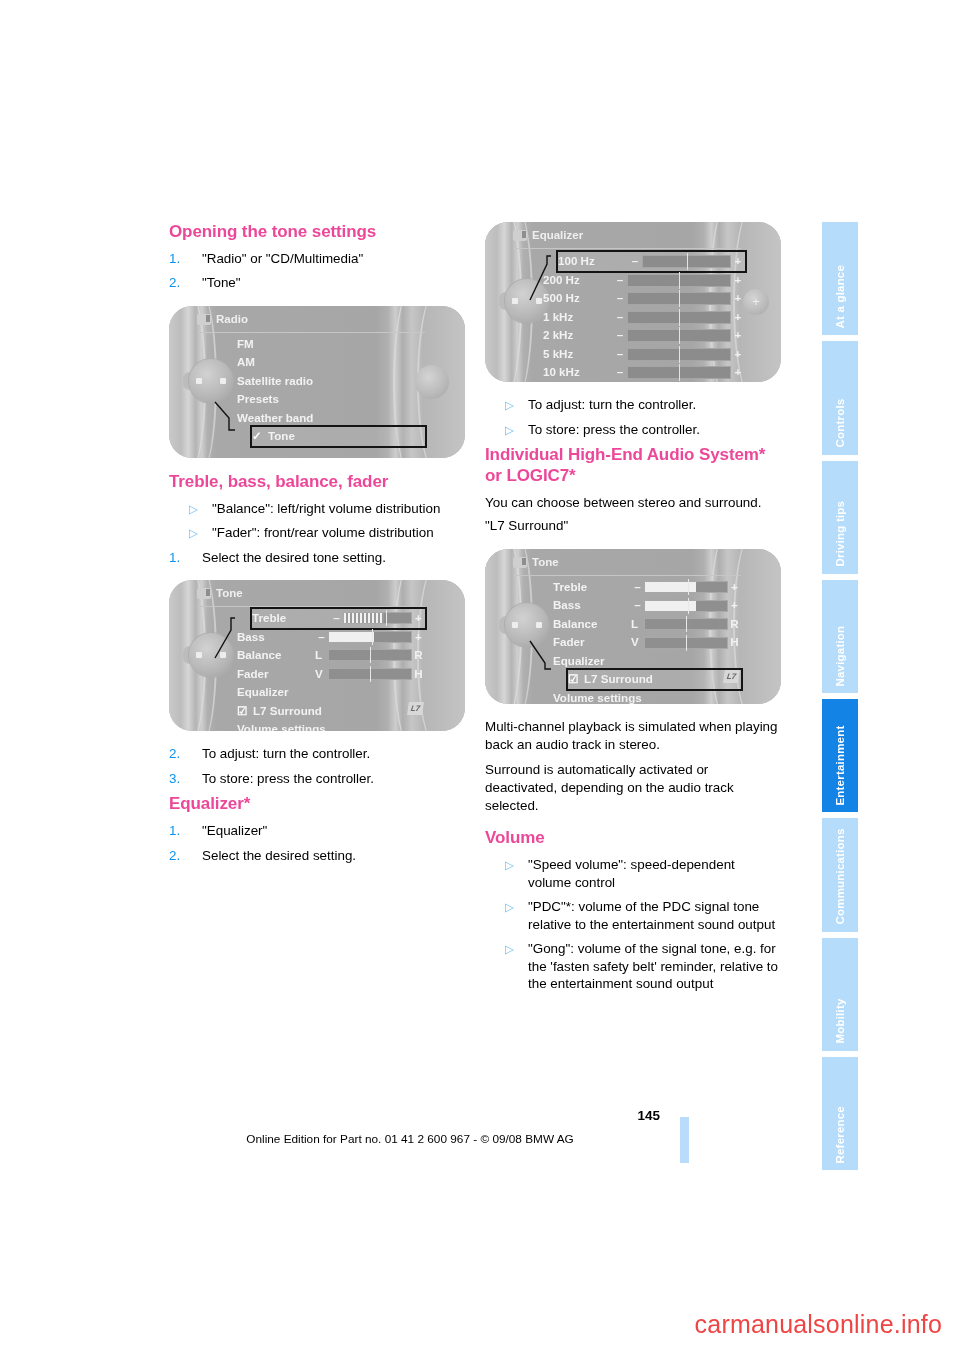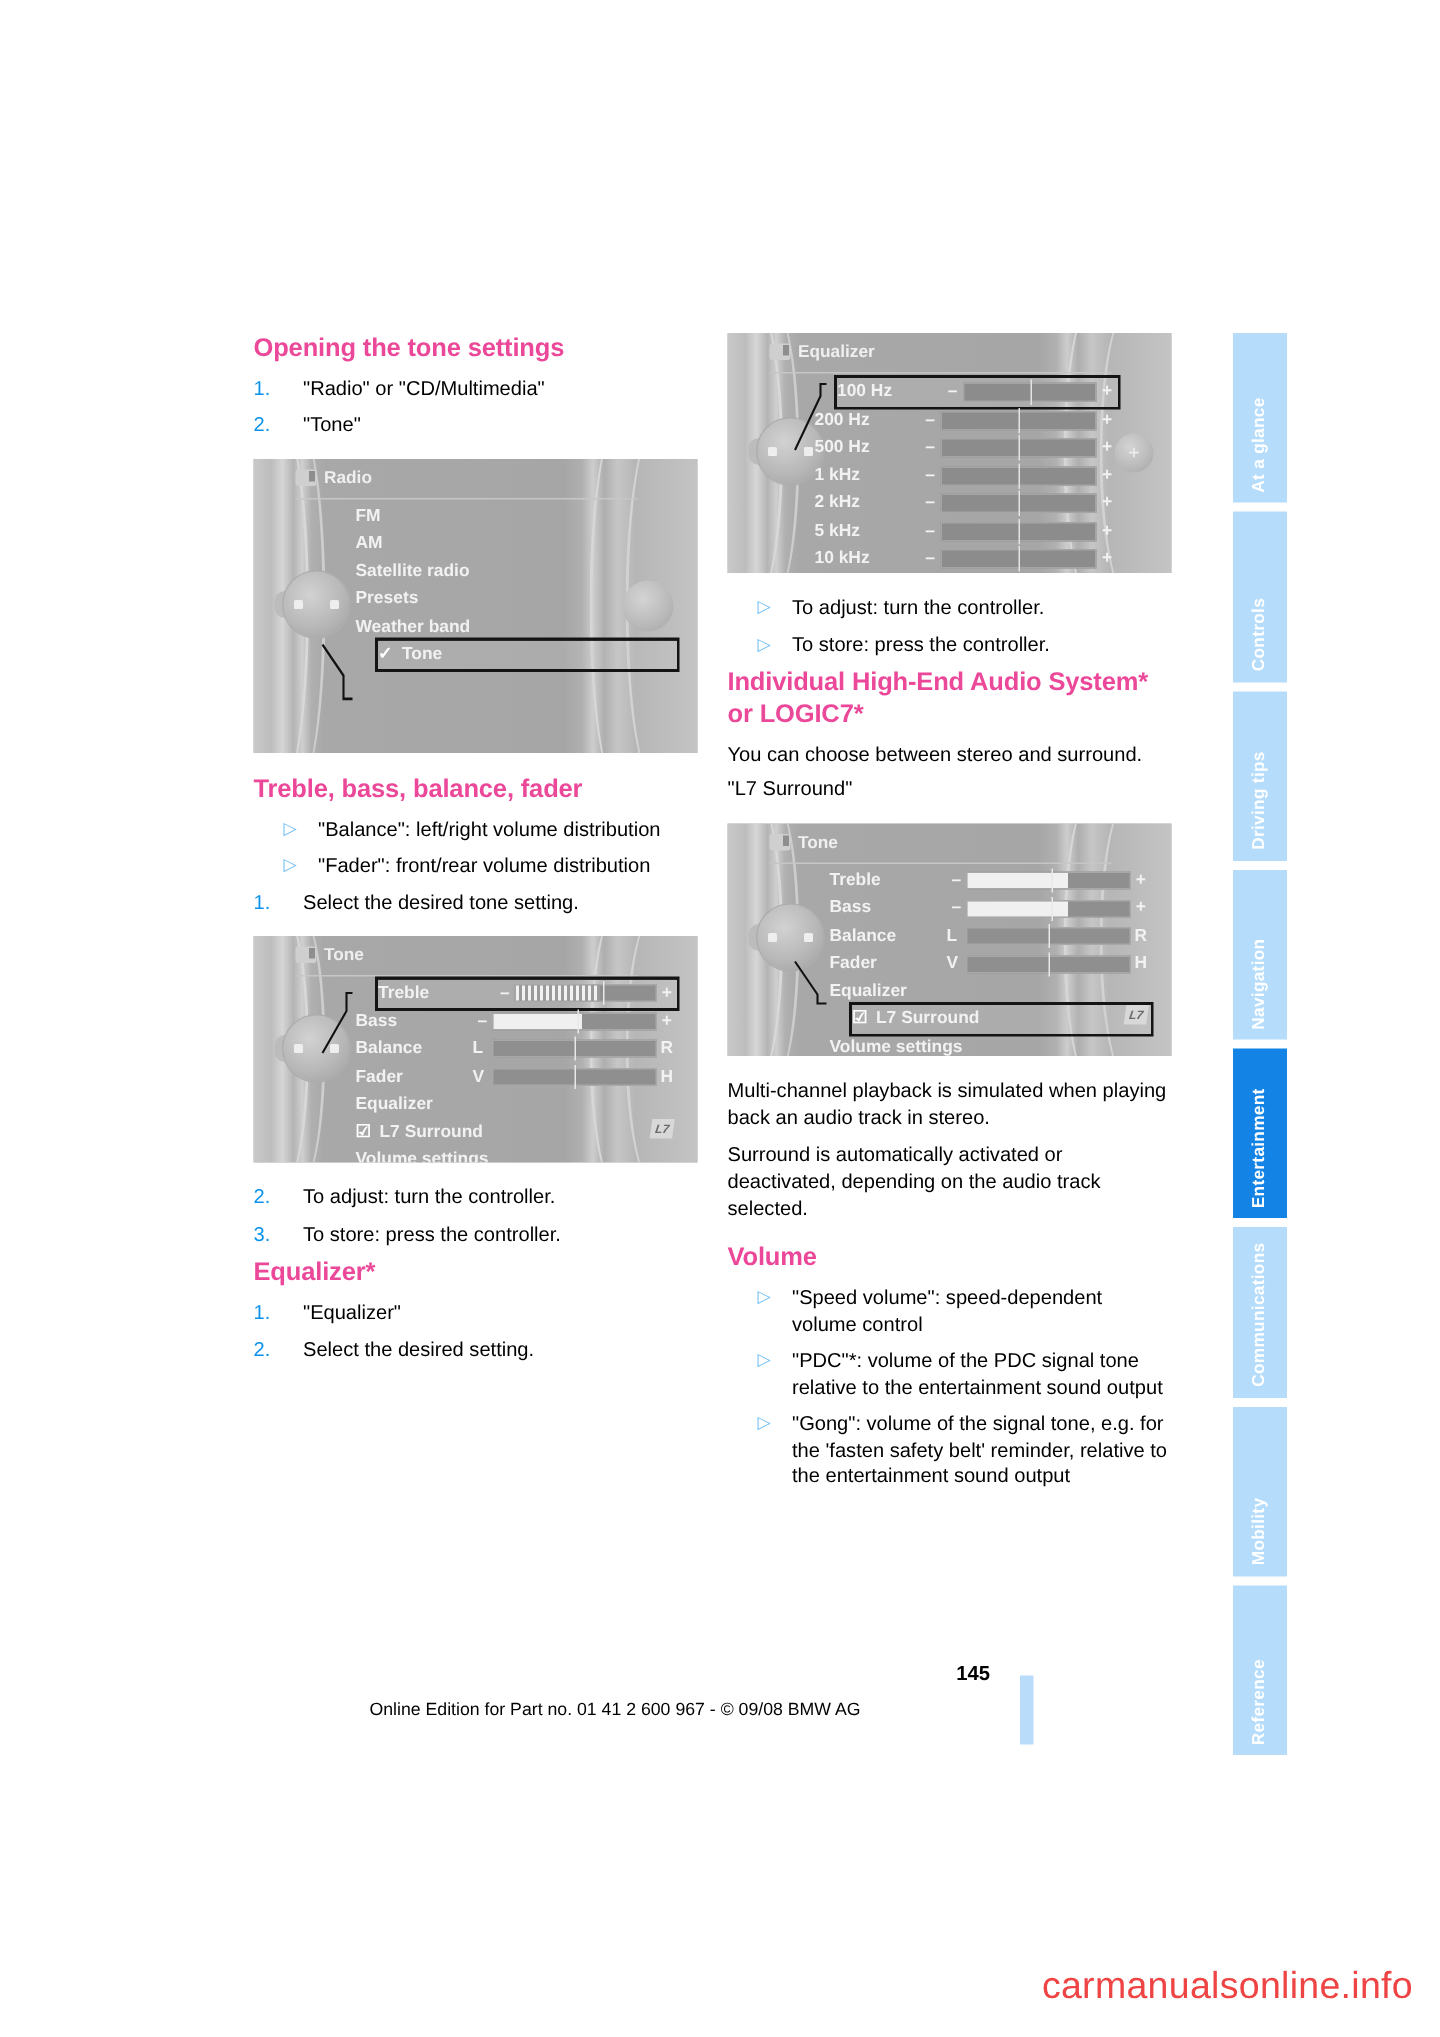--- a/index.html
+++ b/index.html
@@ -111,22 +111,23 @@
   }
   p.body.tight { margin-bottom: 6px; }
 
   
   .figure {
     position: relative;
     width: 296px;
     margin: 7px 0 14px 0;
     background: #b4b4b4;
     overflow: hidden;
-  }
-  .fig-radio { height: 196px; }
+    border-radius: 23px;
+  }
+  .fig-radio { height: 152px; }
   .fig-tone  { height: 151px; }
   .fig-eq    { height: 160px; }
   .fig-tone2 { height: 155px; }
 
   .scr {
     position: absolute;
     left: 0; top: 0; right: 0; bottom: 0;
     background:
       linear-gradient(90deg,
         #c9c9c9 0%,  #bdbdbd 4%,  #d6d6d6 6.5%, #b4b4b4 9%,
@@ -231,21 +232,21 @@
     right: 16px;
     line-height: 33px;
   }
 
   
   .leader { position: absolute; left: 0; top: 0; width: 100%; height: 100%; }
 
   
   .menu {
     position: absolute;
-    left: 68px; right: 14px; top: 29px;
+    left: 68px; right: 40px; top: 29px;
   }
   .menu .row {
     position: relative;
     height: 18.5px;
     color: #f2f2f2;
     font-size: 11.6px;
     font-weight: bold;
     line-height: 18.5px;
     white-space: nowrap;
   }

